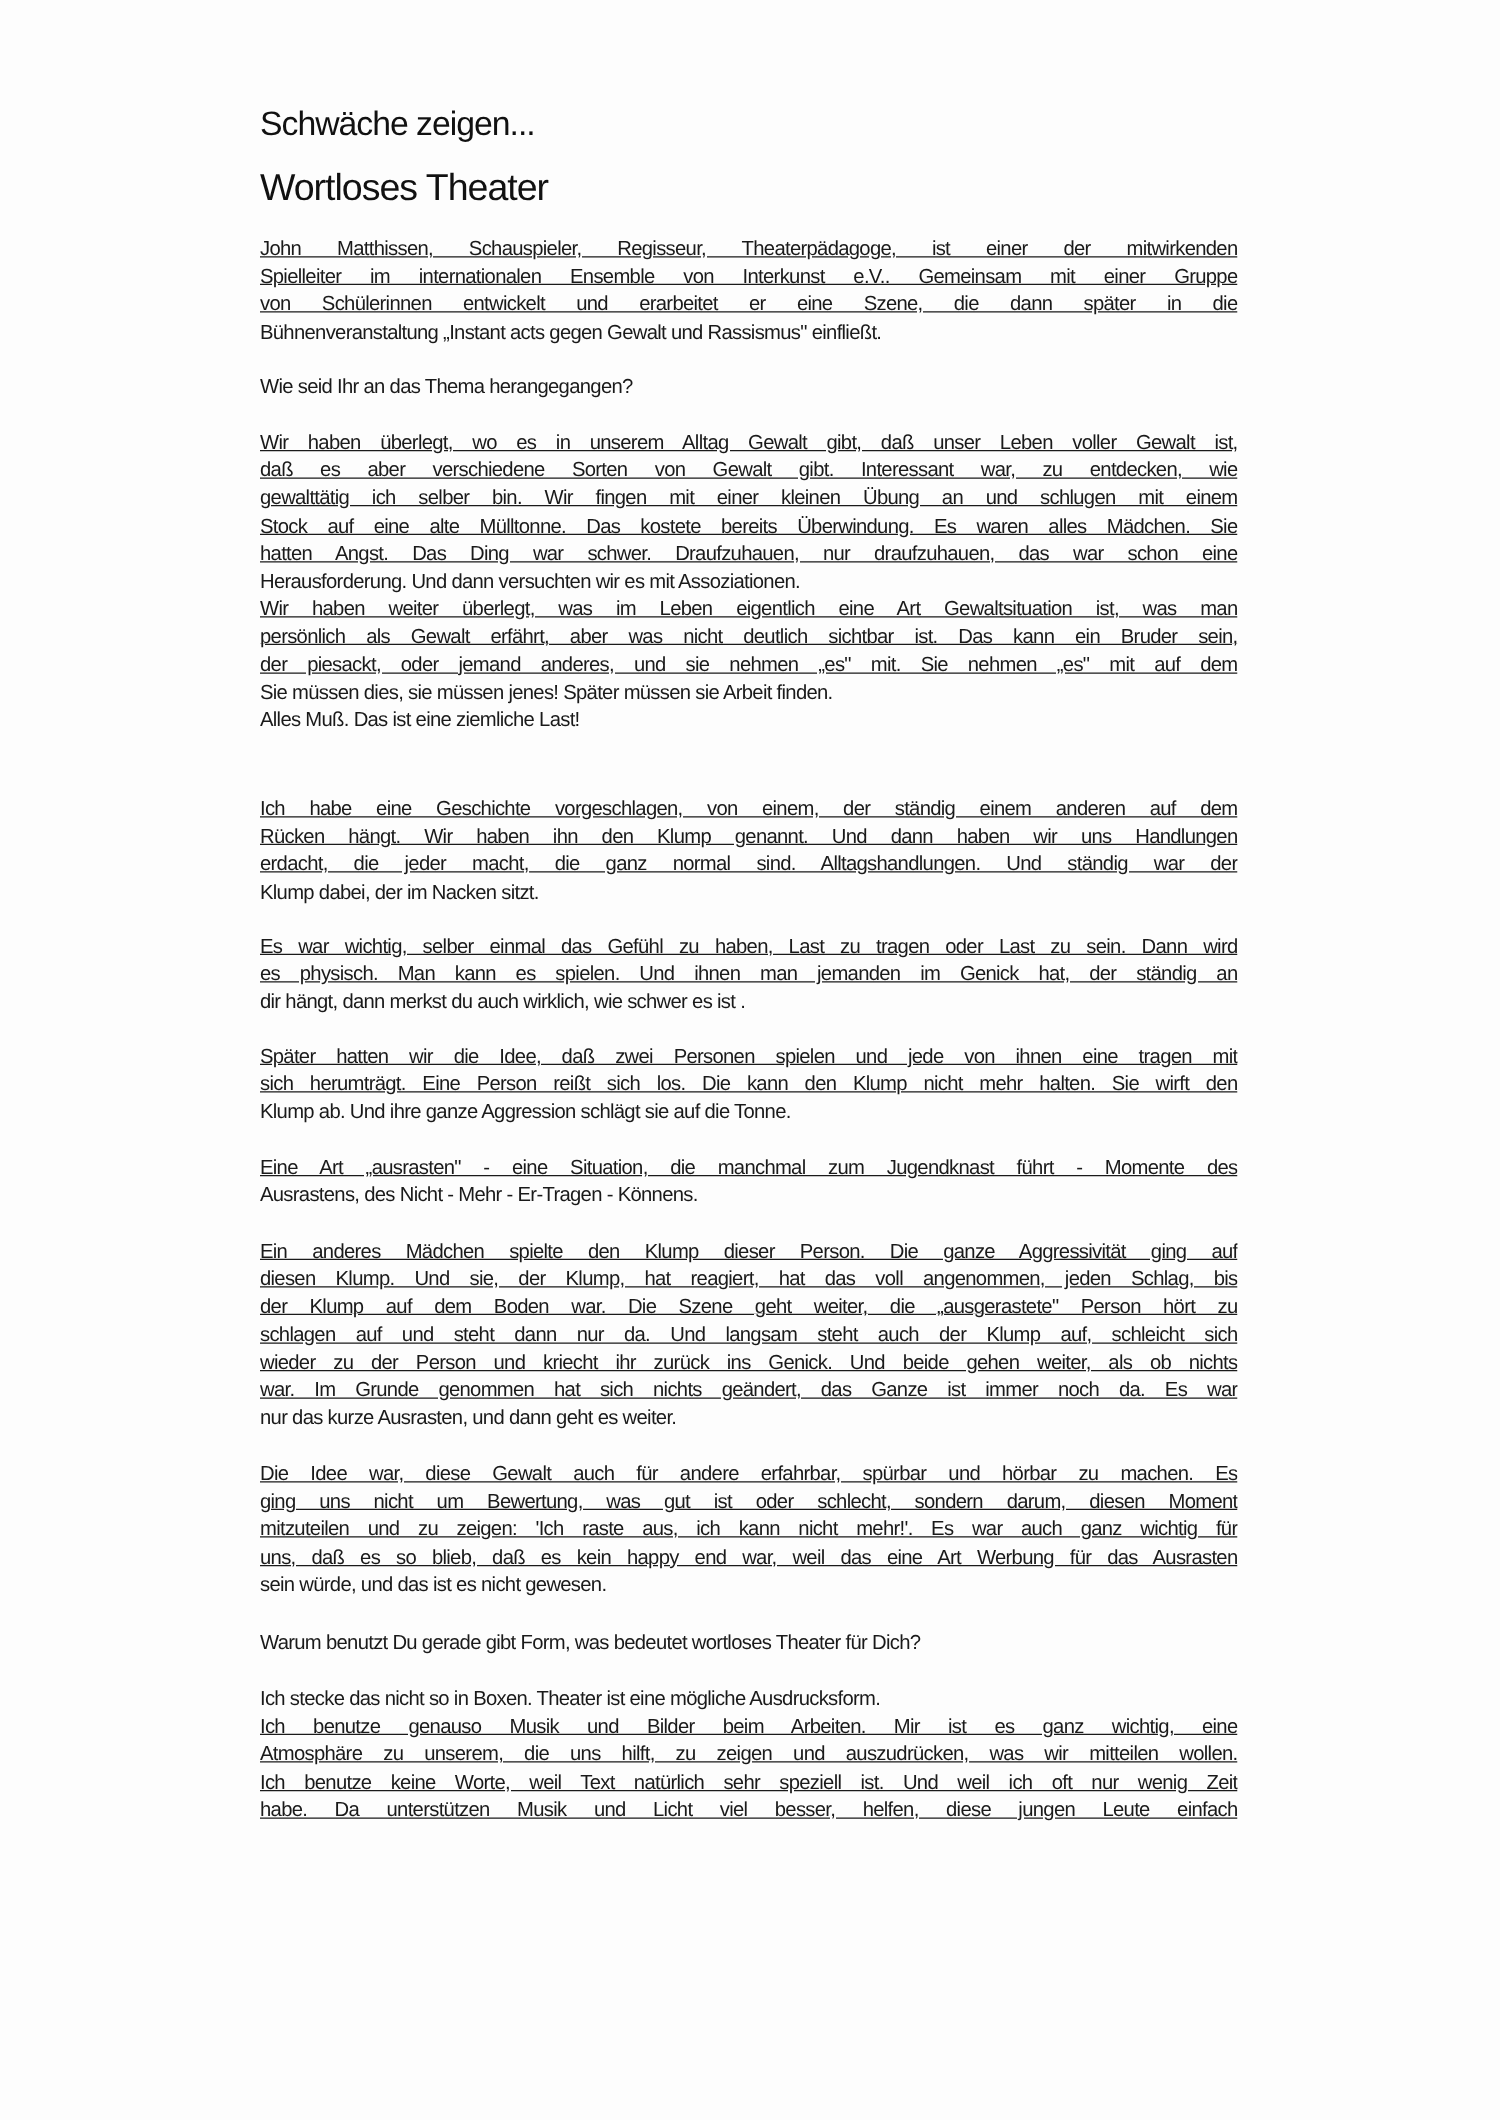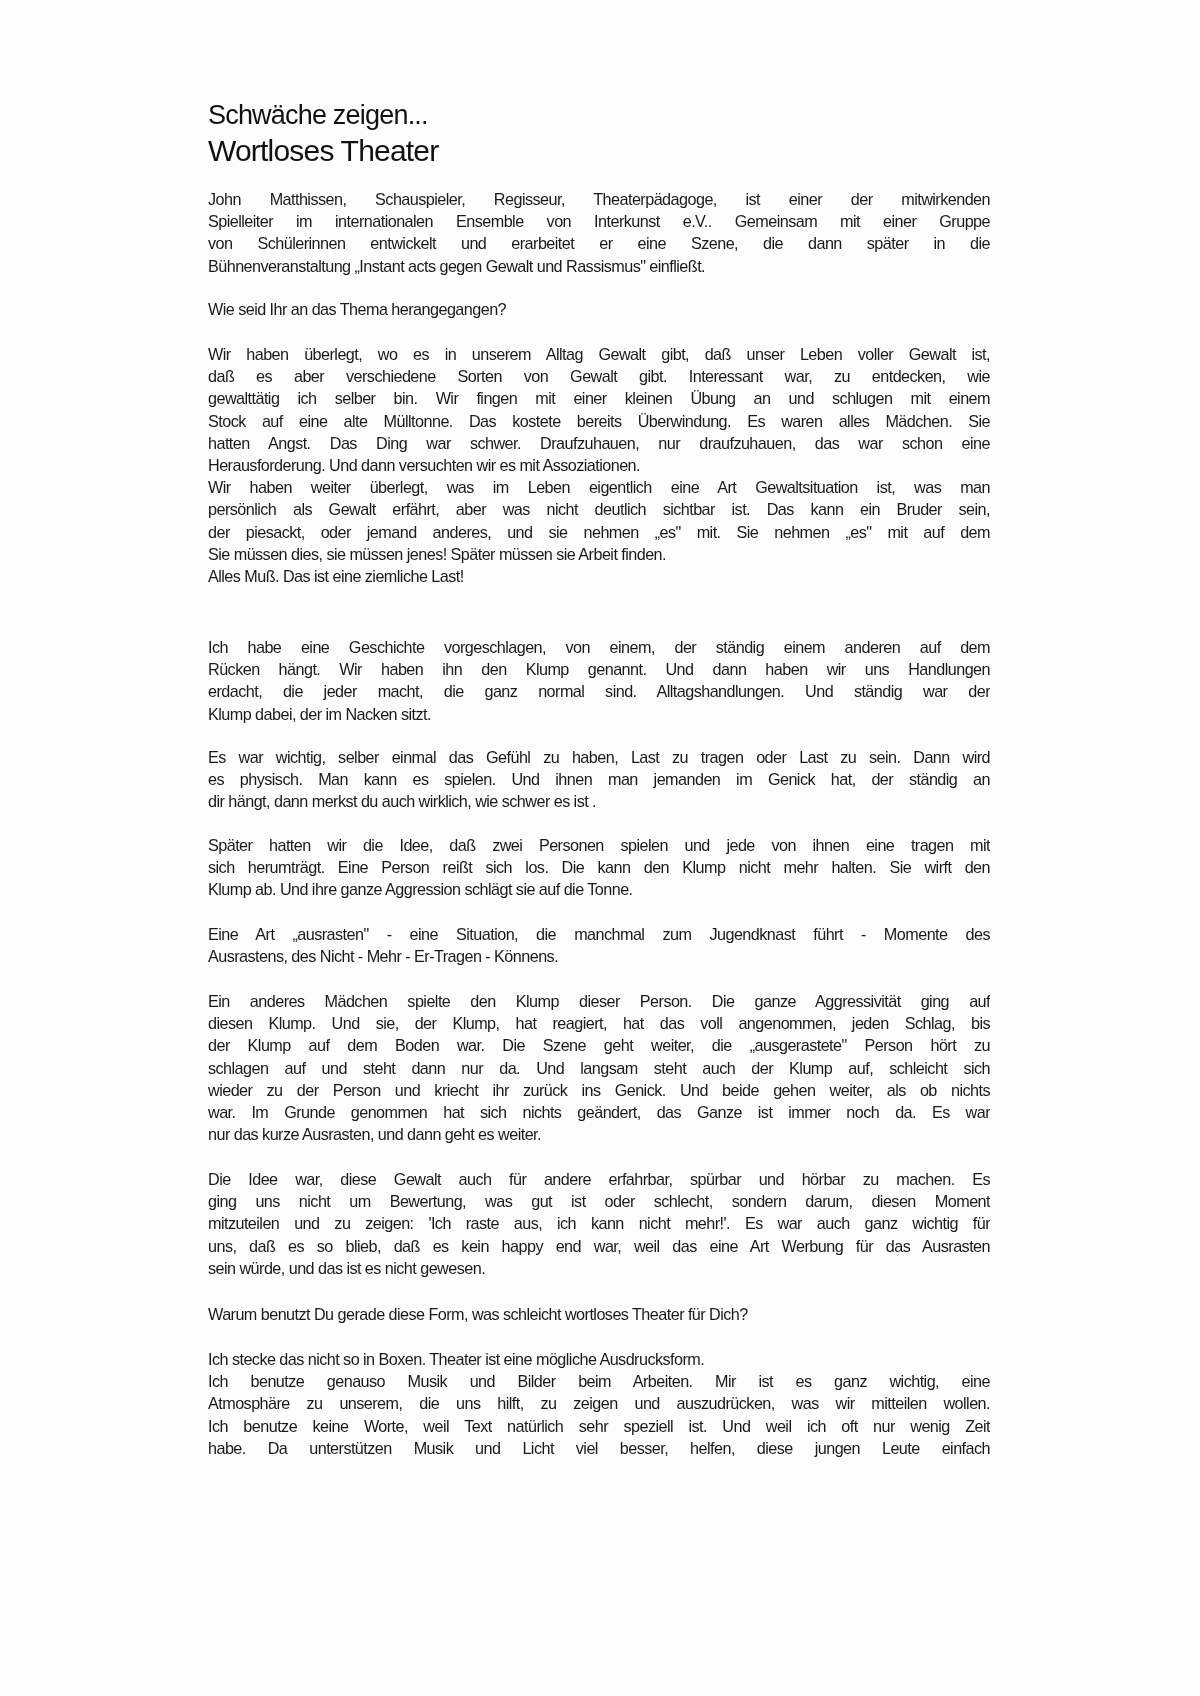--- a/index.html
+++ b/index.html
@@ -1,28 +1,28 @@
 <!DOCTYPE html>
 <html><head>
 <meta charset="utf-8">
 <style>
   html, body { margin:0; padding:0; }
   body {
     width:1200px; height:1696px; background:#fdfdfd; position:relative; overflow:hidden;
     font-family: "Liberation Sans", "DejaVu Sans", sans-serif; color:#1a1a1a;
   }
   .page { position:absolute; left:208px; top:0; width:782px; }
-  .title { position:absolute; top:100px; left:0; font-size:27px; letter-spacing:-0.8px; color:#111; white-space:nowrap; }
+  .title { position:absolute; top:84px; left:0; font-size:27px; letter-spacing:-0.8px; color:#111; white-space:nowrap; }
   .subtitle { position:absolute; top:134px; left:0; font-size:30px; letter-spacing:-0.8px; color:#111; white-space:nowrap; }
   .block { position:absolute; left:0; width:782px; }
   .line {
     display:block; height:22.2px; line-height:22.2px; font-size:16.2px;
     letter-spacing:-0.55px; white-space:nowrap; overflow:hidden;
   }
-  .j { text-align:justify; text-align-last:justify; }
+  .j { text-align:justify; text-align-last:justify;text-decoration:underline; }
 </style>
 </head>
 <body>
 
 <div class="page">
   <div class="title">Schwäche zeigen...</div>
   <div class="subtitle">Wortloses Theater</div>
 
   <div class="block" style="top:188px">
     <span class="line j">John Matthissen, Schauspieler, Regisseur, Theaterpädagoge, ist einer der mitwirkenden</span>
@@ -85,21 +85,21 @@
 
   <div class="block" style="top:1168px">
     <span class="line j">Die Idee war, diese Gewalt auch für andere erfahrbar, spürbar und hörbar zu machen. Es</span>
     <span class="line j">ging uns nicht um Bewertung, was gut ist oder schlecht, sondern darum, diesen Moment</span>
     <span class="line j">mitzuteilen und zu zeigen: 'Ich raste aus, ich kann nicht mehr!'. Es war auch ganz wichtig für</span>
     <span class="line j">uns, daß es so blieb, daß es kein happy end war, weil das eine Art Werbung für das Ausrasten</span>
     <span class="line">sein würde, und das ist es nicht gewesen.</span>
   </div>
 
   <div class="block" style="top:1303px">
-    <span class="line">Warum benutzt Du gerade diese Form, was schleicht wortloses Theater für Dich?</span>
+    <span class="line">Warum benutzt Du gerade gibt Form, was bedeutet wortloses Theater für Dich?</span>
   </div>
 
   <div class="block" style="top:1348px">
     <span class="line">Ich stecke das nicht so in Boxen. Theater ist eine mögliche Ausdrucksform.</span>
     <span class="line j">Ich benutze genauso Musik und Bilder beim Arbeiten. Mir ist es ganz wichtig, eine</span>
     <span class="line j">Atmosphäre zu unserem, die uns hilft, zu zeigen und auszudrücken, was wir mitteilen wollen.</span>
     <span class="line j">Ich benutze keine Worte, weil Text natürlich sehr speziell ist. Und weil ich oft nur wenig Zeit</span>
     <span class="line j">habe. Da unterstützen Musik und Licht viel besser, helfen, diese jungen Leute einfach</span>
   </div>
 </div>

